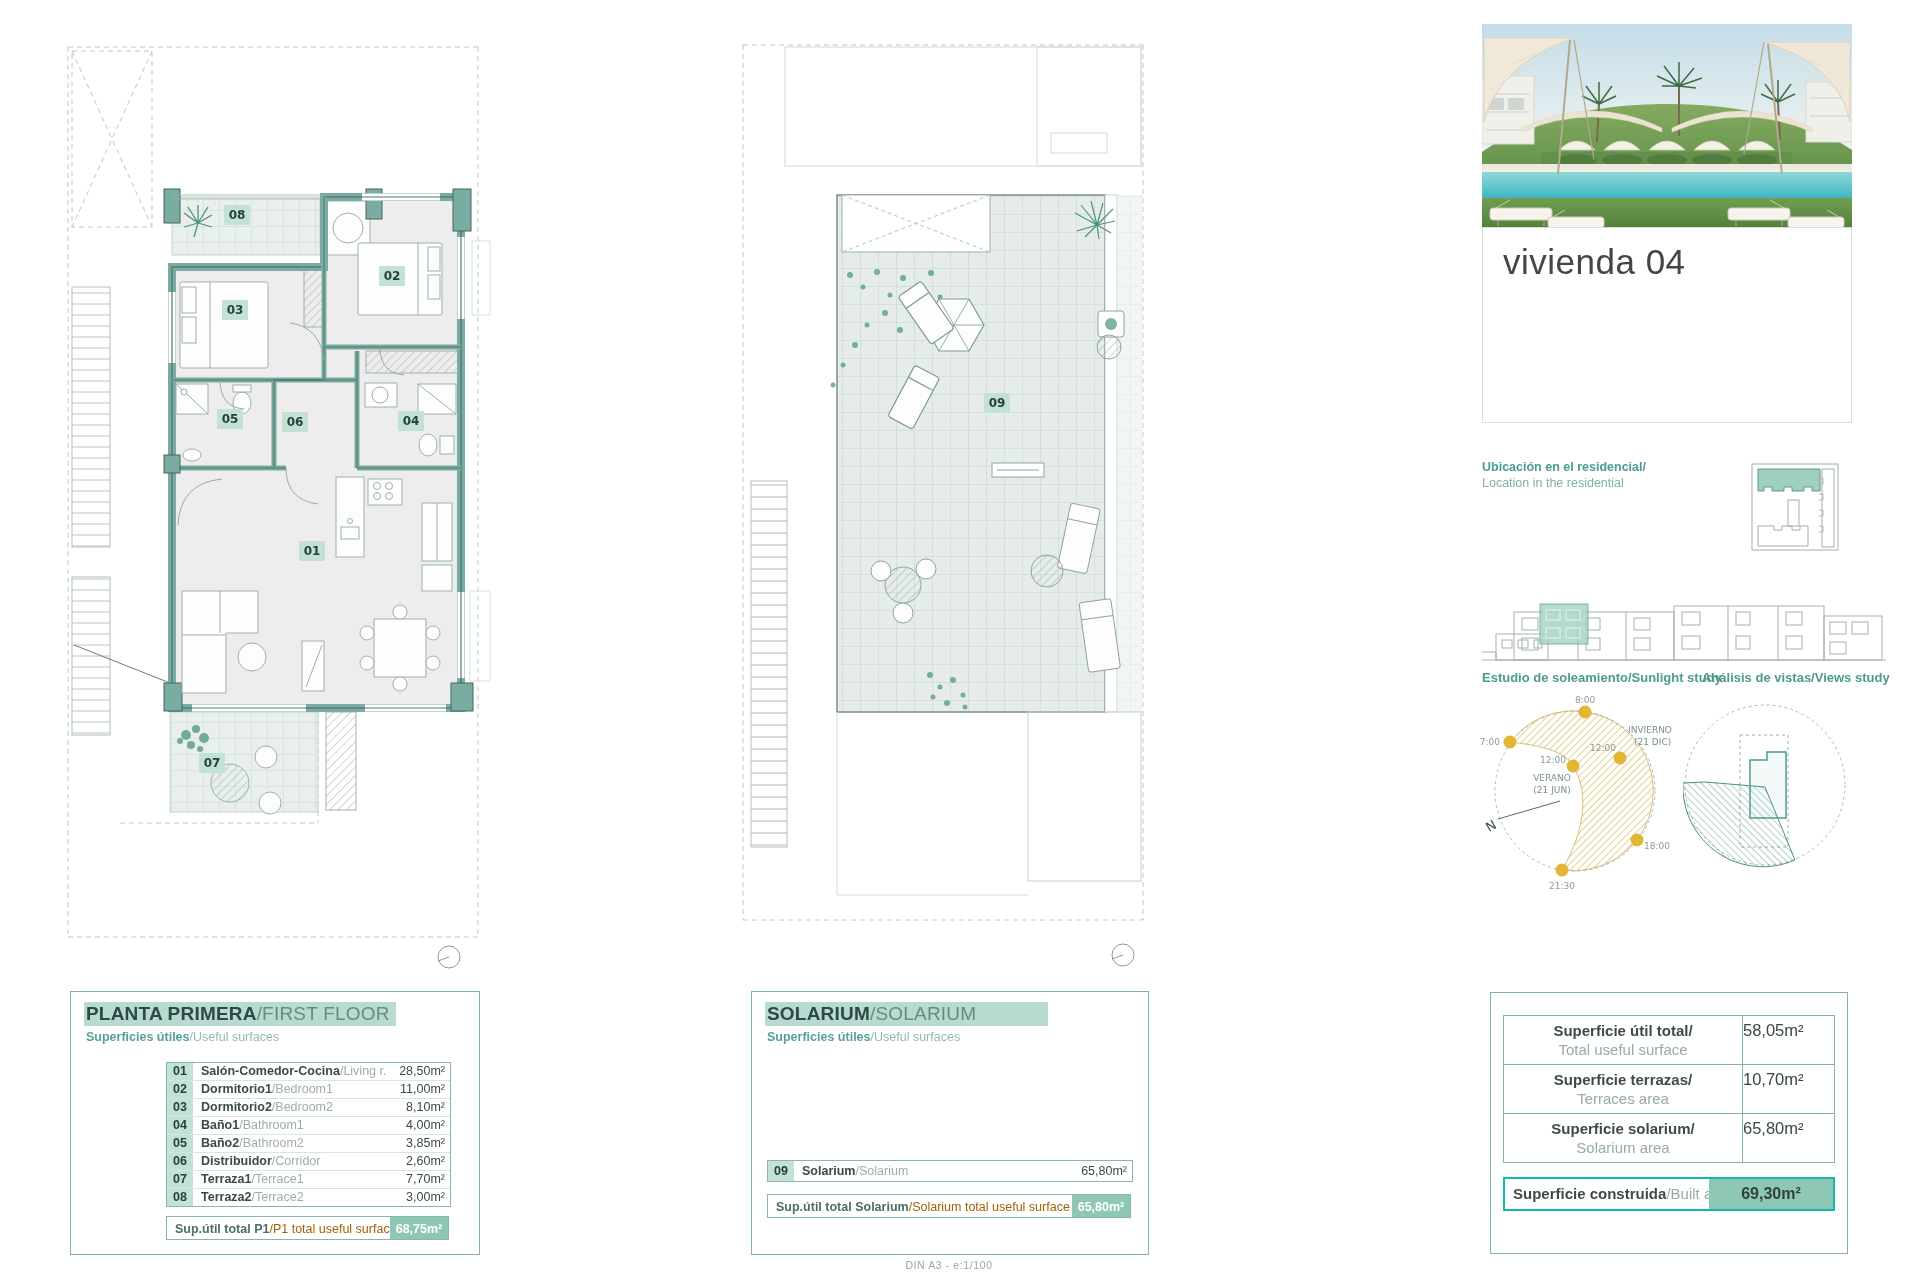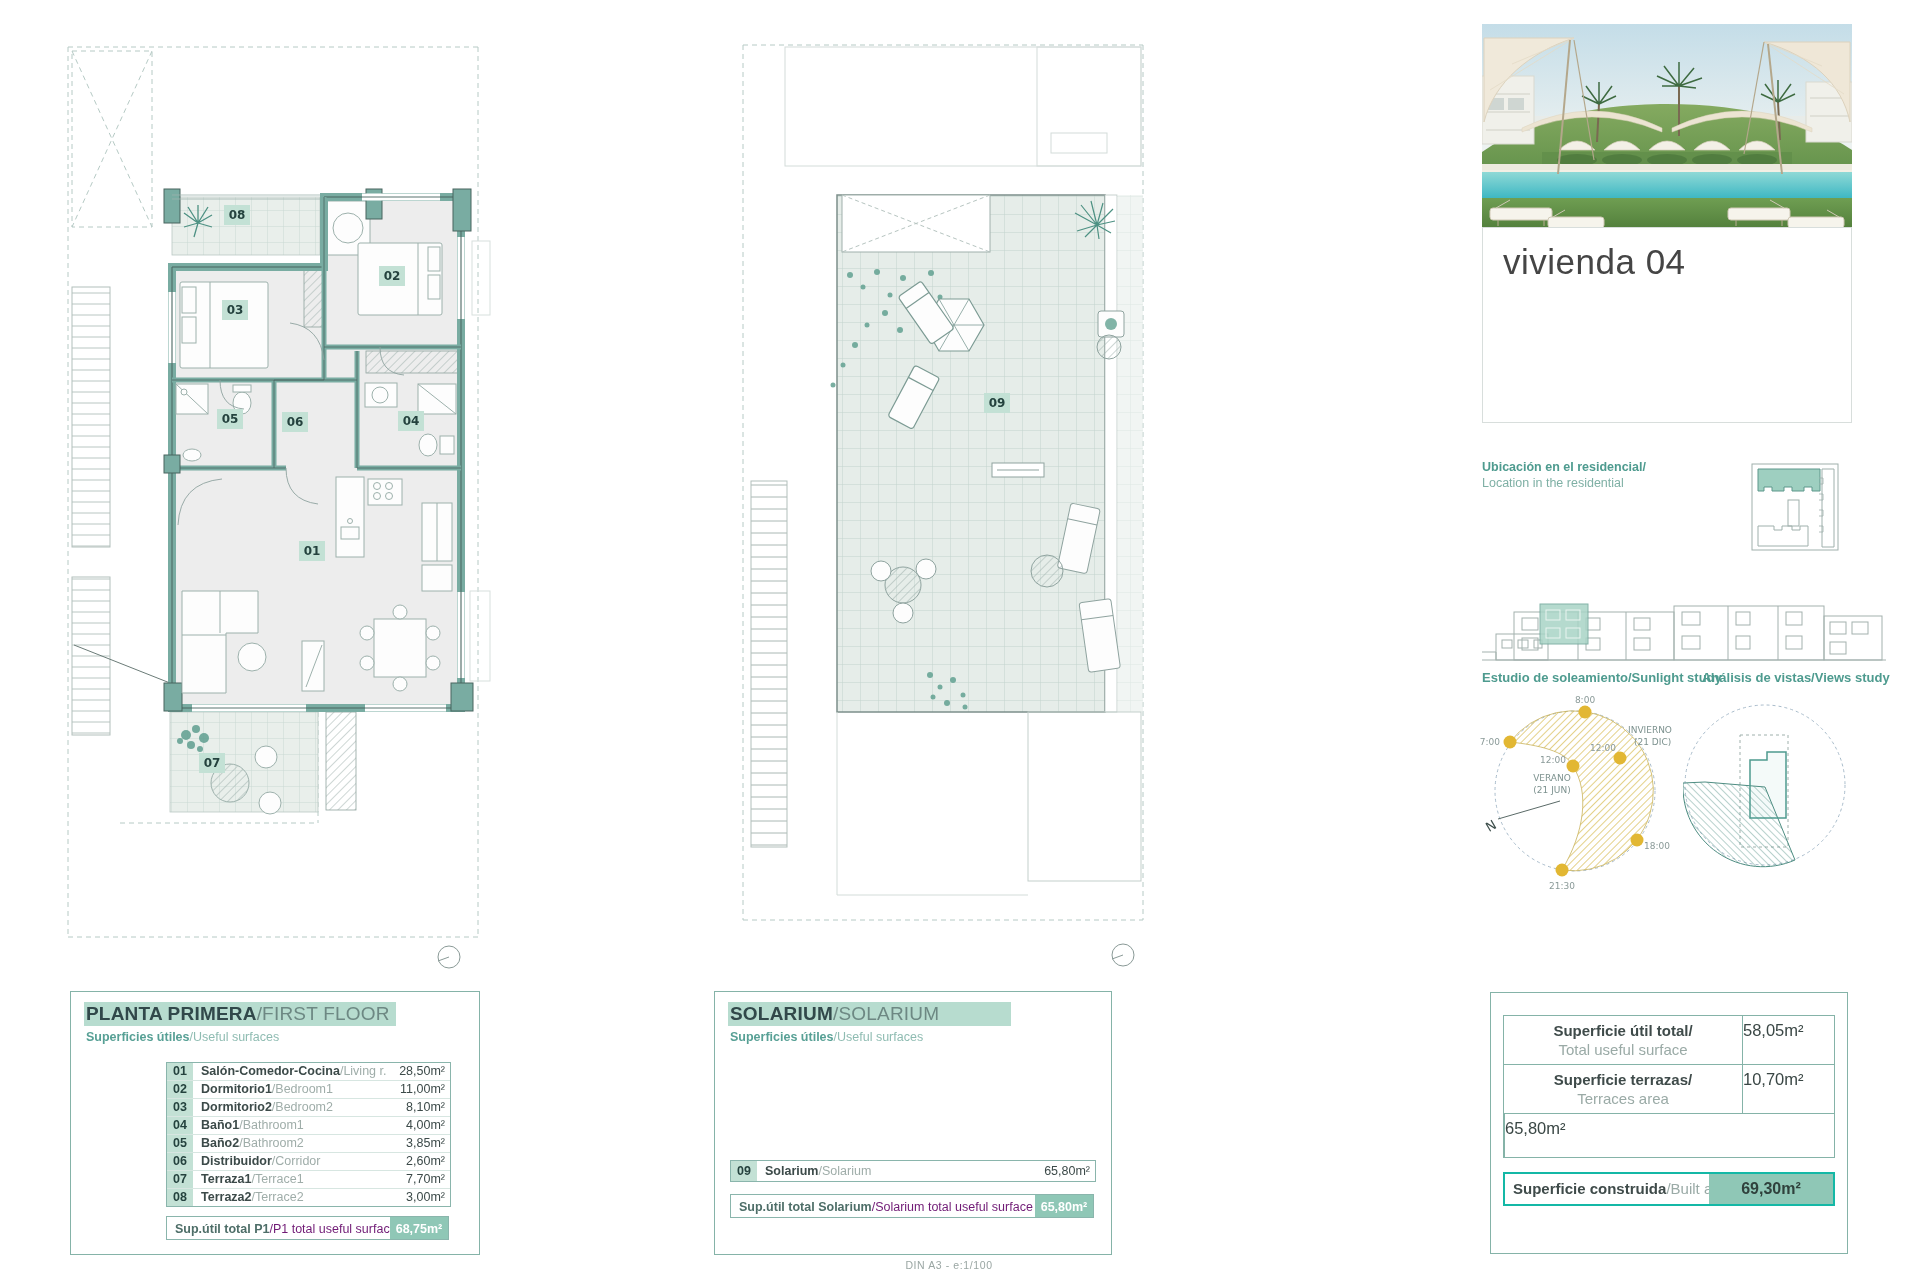--- a/index.html
+++ b/index.html
@@ -23,21 +23,21 @@
   .rrow{display:flex;height:17px;line-height:17px;font-size:12.5px;border-bottom:1px solid #d7e6e1;}
   .rrow:last-child{border-bottom:none;}
   .rnum{width:26px;background:#c3e1d5;color:#24423e;font-weight:700;text-align:center;border-right:1px solid #ffffff;}
   .rnm{flex:1;padding-left:7px;white-space:nowrap;overflow:hidden;}
   .rnm b{font-weight:600;color:#3c4a49;}
   .rnm i{font-style:normal;color:#9fada9;}
   .rar{width:58px;text-align:right;padding-right:5px;color:#3c4a49;}
   .totrow{display:flex;border:1px solid #8ab5ac;height:24px;line-height:24px;font-size:12.5px;}
   .totlab{flex:1;padding-left:8px;white-space:nowrap;overflow:hidden;}
   .totlab b{font-weight:700;color:#4e6e68;font-style:normal;}
-  .totlab i{font-style:normal;color:#701a75;}
+  .totlab i{font-style:normal;color:#a16207;}
   .totval{width:58px;background:#8fc7b6;color:#ffffff;font-weight:700;text-align:center;}
   
   .title-box{border:1px solid #d8dedc;box-sizing:border-box;}
   .unit-title{font-size:35px;font-weight:500;color:#454545;margin:14px 0 0 20px;letter-spacing:.5px;}
   .loc-line1{font-size:12.5px;color:#4e9b8f;font-weight:600;}
   .loc-line2{font-size:12.5px;color:#7fb0a5;margin-top:2px;}
   .study-label{font-size:13px;color:#4e9b8f;font-weight:600;}
   
   .sum-title{font-size:17px;font-weight:700;line-height:21px;}
   .sum-title .l1{background:#b7dccf;color:#33464a;padding:1px 4px 1px 2px;display:inline-block;}
@@ -604,21 +604,21 @@
         <span class="rnm"><b>Terraza2</b><i>/Terrace2</i></span>
         <span class="rar">3,00m²</span>
       </div>
   </div>
   <div class="totrow" style="margin:9px 0 0 82px;width:283px;box-sizing:border-box">
     <span class="totlab"><b>Sup.útil total P1</b><i>/P1 total useful surface</i></span>
     <span class="totval">68,75m²</span>
   </div>
 </div>
 
-<div class="abs box" style="left:714px;top:991px;width:398px;height:264px">
+<div class="abs box" style="left:751px;top:991px;width:398px;height:264px">
   <div class="ptitle hl-wide">
     <i class="t-es">SOLARIUM</i><i class="t-en">/SOLARIUM</i>
   </div>
   <div class="subtitle">
     <i class="s-es">Superficies útiles</i><i class="s-en">/Useful surfaces</i>
   </div>
   <div class="rtable" style="margin:116px 0 0 2px;width:364px">
     <div class="rrow" style="height:20px;line-height:20px">
       <span class="rnum">09</span>
       <span class="rnm"><b>Solarium</b><i>/Solarium</i></span>
@@ -641,20 +641,24 @@
       <span class="sumval">58,05m²</span>
     </div>
     <div class="sumrow">
       <span class="sumlab">
           <b>Superficie terrazas/</b>
           <i>Terraces area</i>
         </span>
       <span class="sumval">10,70m²</span>
     </div>
     <div class="sumrow">
+      <span class="sumlab">
+          <b>Superficie solarium/</b>
+          <i>Solarium area</i>
+        </span>
       <span class="sumval">65,80m²</span>
     </div>
   </div>
   <div class="builtrow">
     <span class="builtlab"><b>Superficie construida</b><i>/Built area</i></span>
     <span class="builtval">69,30m²</span>
   </div>
 </div>
 
 <div class="abs footer-note" style="left:750px;top:1259px;width:398px">DIN A3 - e:1/100</div>

